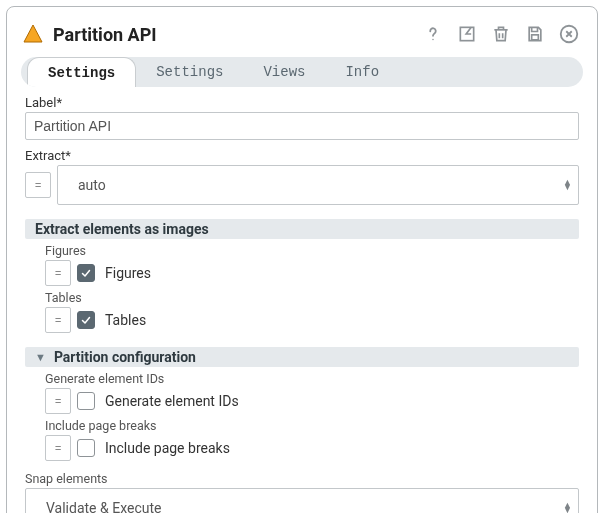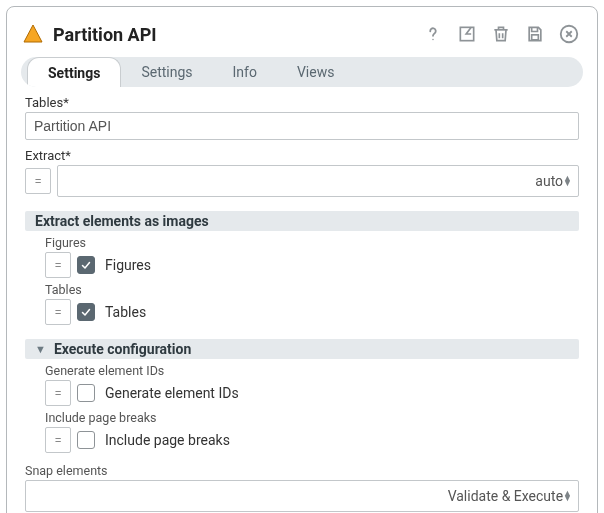--- a/index.html
+++ b/index.html
@@ -60,20 +60,21 @@
   }
   .tab {
     display: flex;
     align-items: center;
     justify-content: center;
     padding: 0 20px;
     font-size: 14px;
     color: #5b6871;
     position: relative;
     cursor: pointer;
+    font-family: Liberation Mono, monospace;
   }
   .tab.active {
     background: #fff;
     border: 1px solid #c9cdd0;
     border-bottom: none;
     border-top-left-radius: 12px;
     border-top-right-radius: 12px;
     font-weight: 700;
     color: #222;
     margin: 0;
@@ -116,28 +117,28 @@
     align-items: center;
     justify-content: center;
     color: #888;
     font-size: 13px;
     background: #fff;
     cursor: pointer;
     flex: 0 0 26px;
   }
   .select-wrap {
     flex: 1 1 auto;
-    height: 32px;
+    height: 40px;
     border: 1px solid #c3c7ca;
     border-radius: 2px;
     background: #fff;
     display: flex;
     align-items: center;
-    justify-content: flex-end;
-    padding: 0 6px 0 8px;
+    justify-content: space-between;
+    padding: 0 6px 0 20px;
     color: #555;
     cursor: pointer;
   }
   .select-caret {
     display: flex;
     flex-direction: column;
     line-height: 5px;
     font-size: 9px;
     color: #7e8488;
   }
@@ -238,31 +239,31 @@
   </div>
 
   <div class="tabs">
     <div class="tab active">
         <span>Settings</span>
       </div>
     <div class="tab">
         <span>Settings</span>
       </div>
     <div class="tab">
+        <span>Views</span>
+      </div>
+    <div class="tab">
         <span>Info</span>
       </div>
-    <div class="tab">
-        <span>Views</span>
-      </div>
   </div>
 
   <div class="panel">
 
     
-    <div class="field-label">Tables*</div>
+    <div class="field-label">Label*</div>
     <input class="text-input" type="text" value="Partition API" style="">
 
     
     <div class="field-label" style="margin-top:8px">Extract*</div>
     <div class="inline-row">
       <div class="anchor-btn">
           <span>=</span>
         </div>
       <div class="select-wrap">
         <span>auto</span>
@@ -301,21 +302,21 @@
               <polyline points="5,13 10,18 19,7"></polyline>
             </svg>
         </div>
         <span class="cb-label">Tables</span>
       </div>
     </div>
 
     
     <div class="section-header">
       <span class="caret">▼</span>
-      <span>Execute configuration</span>
+      <span>Partition configuration</span>
     </div>
 
     <div class="subfield">
       <div class="field-label small">Generate element IDs</div>
       <div class="inline-row">
         <div class="anchor-btn">
             <span>=</span>
           </div>
         <div class="checkbox"></div>
         <span class="cb-label">Generate element IDs</span>

